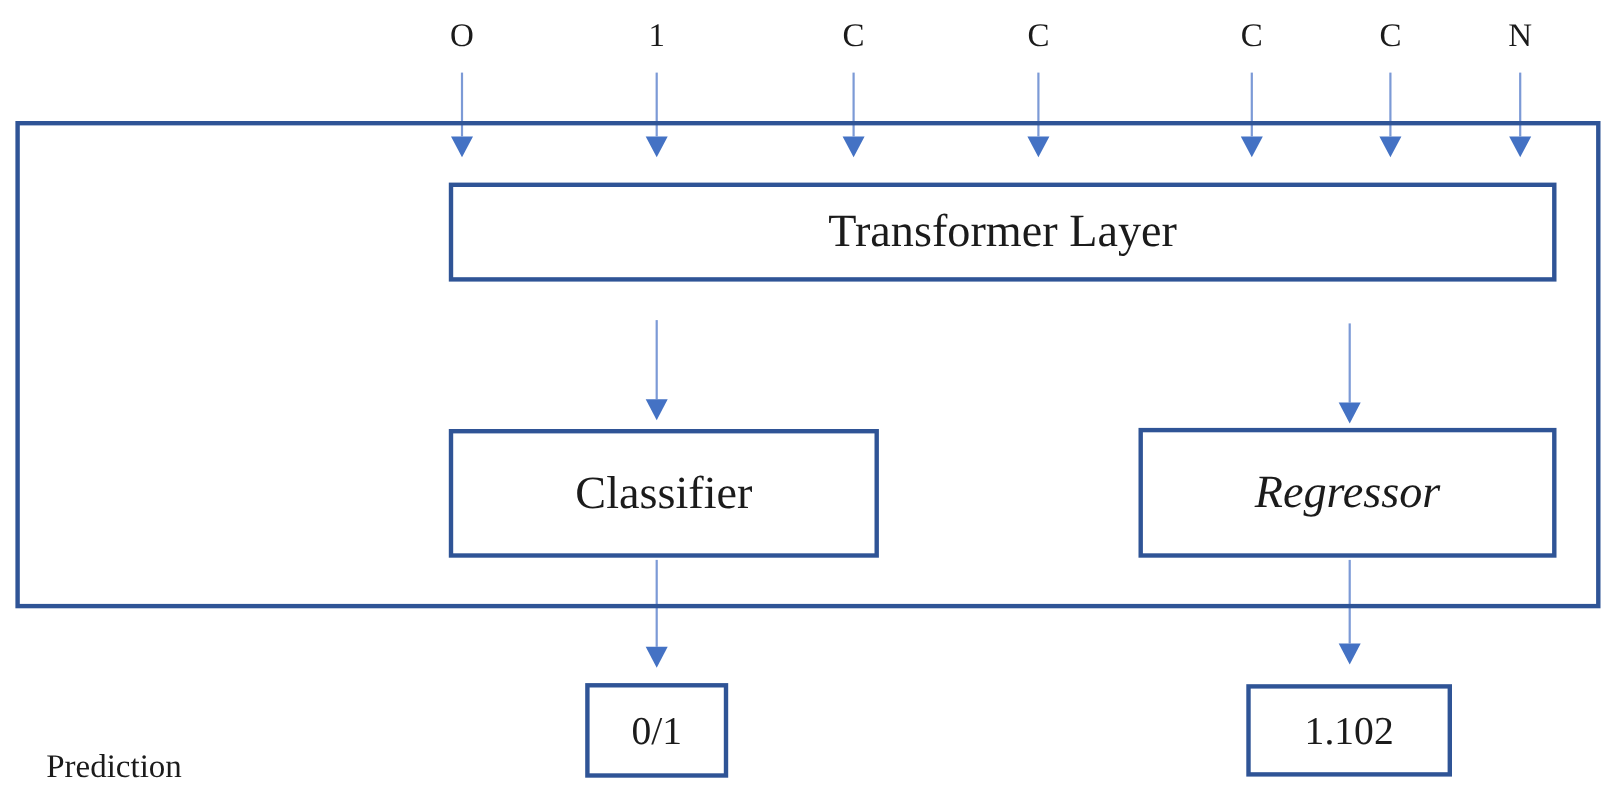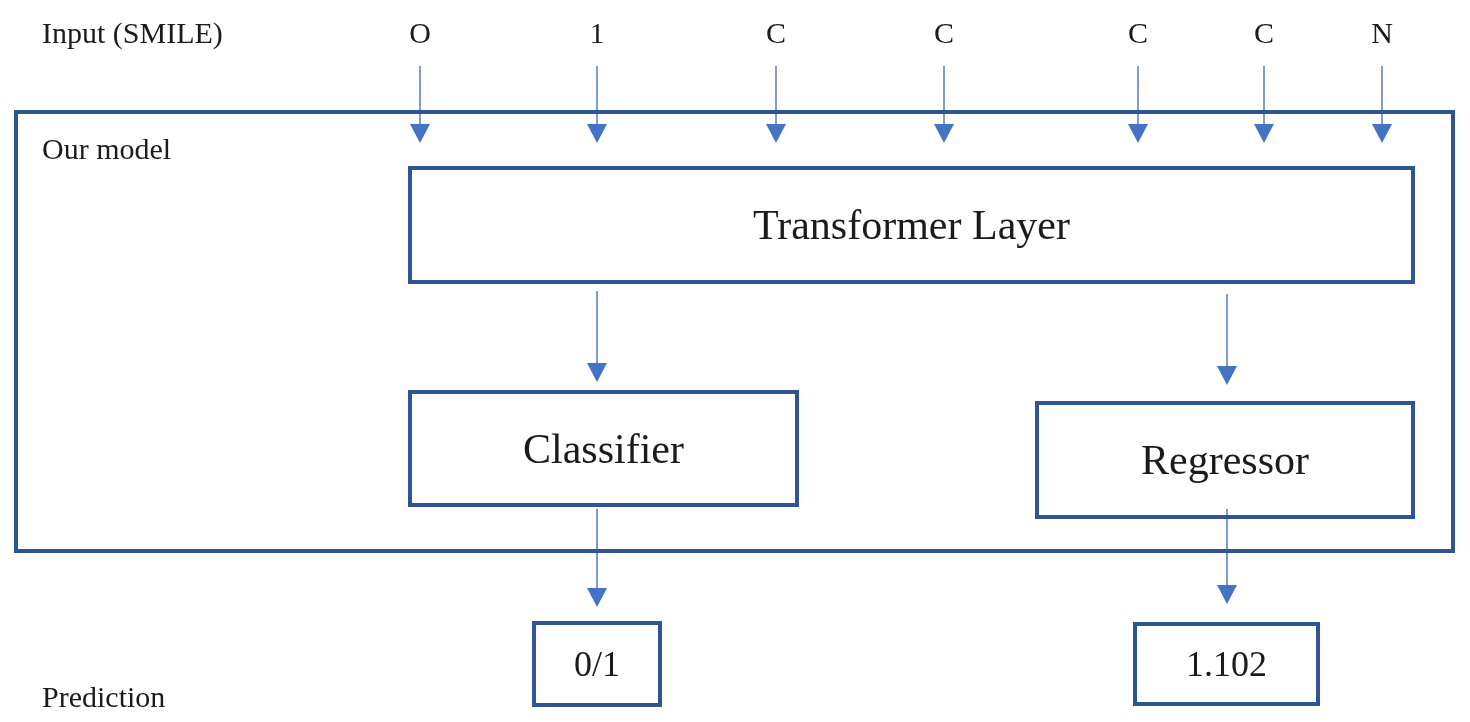--- a/index.html
+++ b/index.html
@@ -74,21 +74,20 @@
     background: transparent;
     z-index: 5;
     pointer-events: none;
   }
 </style>
 </head>
 <body>
 
 <div class="canvas">
 
-  <div class="lbl" style="left:42px; top:16px;">Input (SMILE)</div>
 
   <div class="tok" style="left:390px;">O</div>
   <div class="tok" style="left:567px;">1</div>
   <div class="tok" style="left:746px;">C</div>
   <div class="tok" style="left:914px;">C</div>
   <div class="tok" style="left:1108px;">C</div>
   <div class="tok" style="left:1234px;">C</div>
   <div class="tok" style="left:1352px;">N</div>
 
   <div>
@@ -114,41 +113,40 @@
   <div>
     <div class="vline" style="left:1263px; top:66px; height:58px;"></div>
     <div class="ahead" style="left:1254px; top:124px;"></div>
   </div>
   <div>
     <div class="vline" style="left:1381px; top:66px; height:58px;"></div>
     <div class="ahead" style="left:1372px; top:124px;"></div>
   </div>
 
   <div class="outer"></div>
-  <div class="lbl" style="left:42px; top:132px;">Our model</div>
 
-  <div class="bbox" style="left:408px; top:166px; width:1007px; height:118px;">
+  <div class="bbox" style="left:408px; top:166px; width:1007px; height:90px;">
     <span class="cap">Transformer Layer</span>
   </div>
 
   <div>
     <div class="vline" style="left:596px; top:291px; height:72px;"></div>
     <div class="ahead" style="left:587px; top:363px;"></div>
   </div>
 
   <div>
     <div class="vline" style="left:1226px; top:294px; height:72px;"></div>
     <div class="ahead" style="left:1217px; top:366px;"></div>
   </div>
 
   <div class="bbox" style="left:408px; top:390px; width:391px; height:117px;">
     <span class="cap">Classifier</span>
   </div>
 
-  <div class="bbox" style="left:1035px; top:401px; width:380px; height:118px;">
+  <div class="bbox" style="left:1035px; top:389px; width:380px; height:118px;font-style:italic;">
     <span class="cap">Regressor</span>
   </div>
 
   <div>
     <div class="vline" style="left:596px; top:509px; height:79px;"></div>
     <div class="ahead" style="left:587px; top:588px;"></div>
   </div>
 
   <div>
     <div class="vline" style="left:1226px; top:509px; height:76px;"></div>

